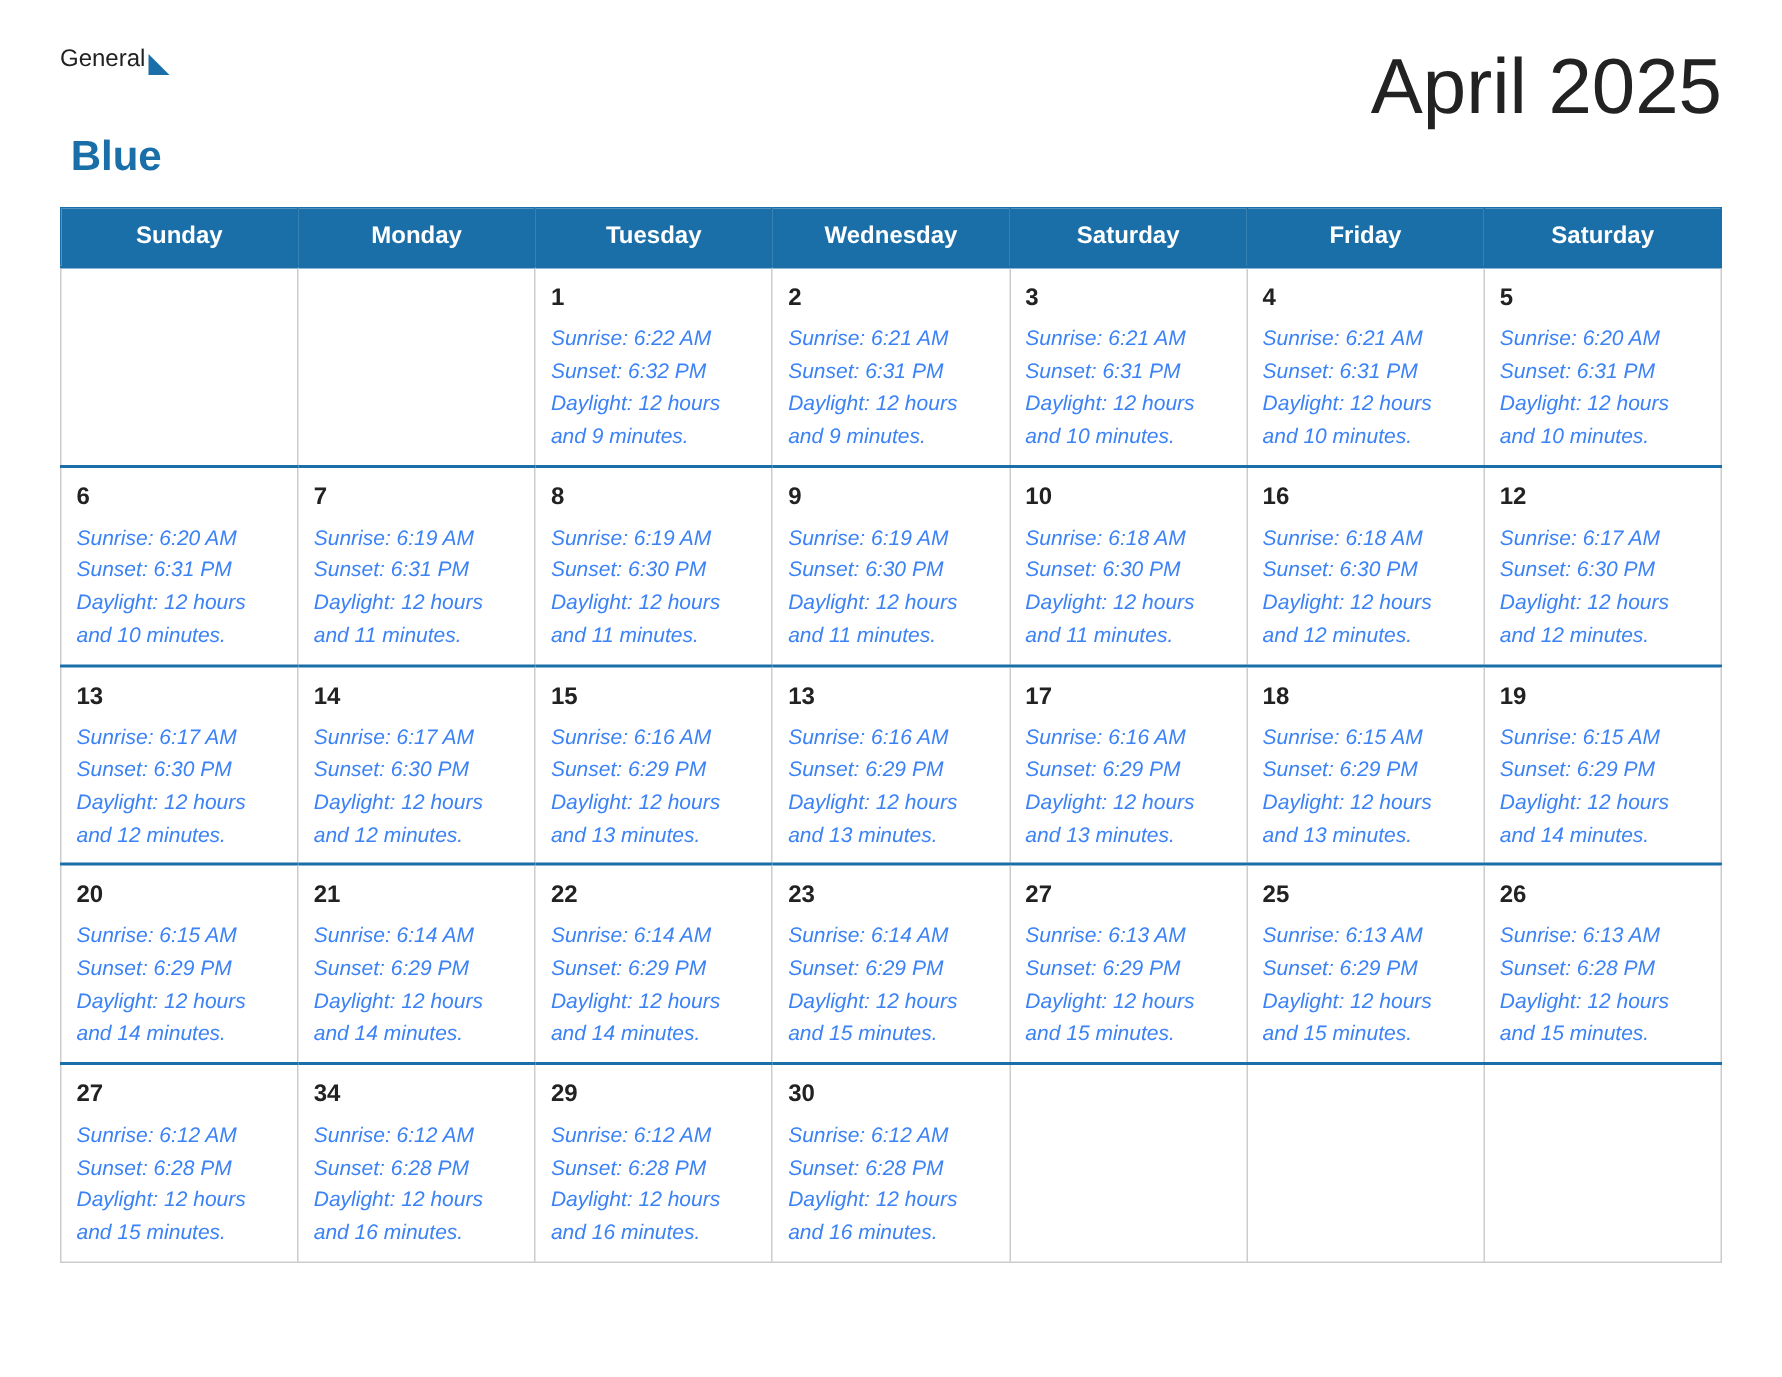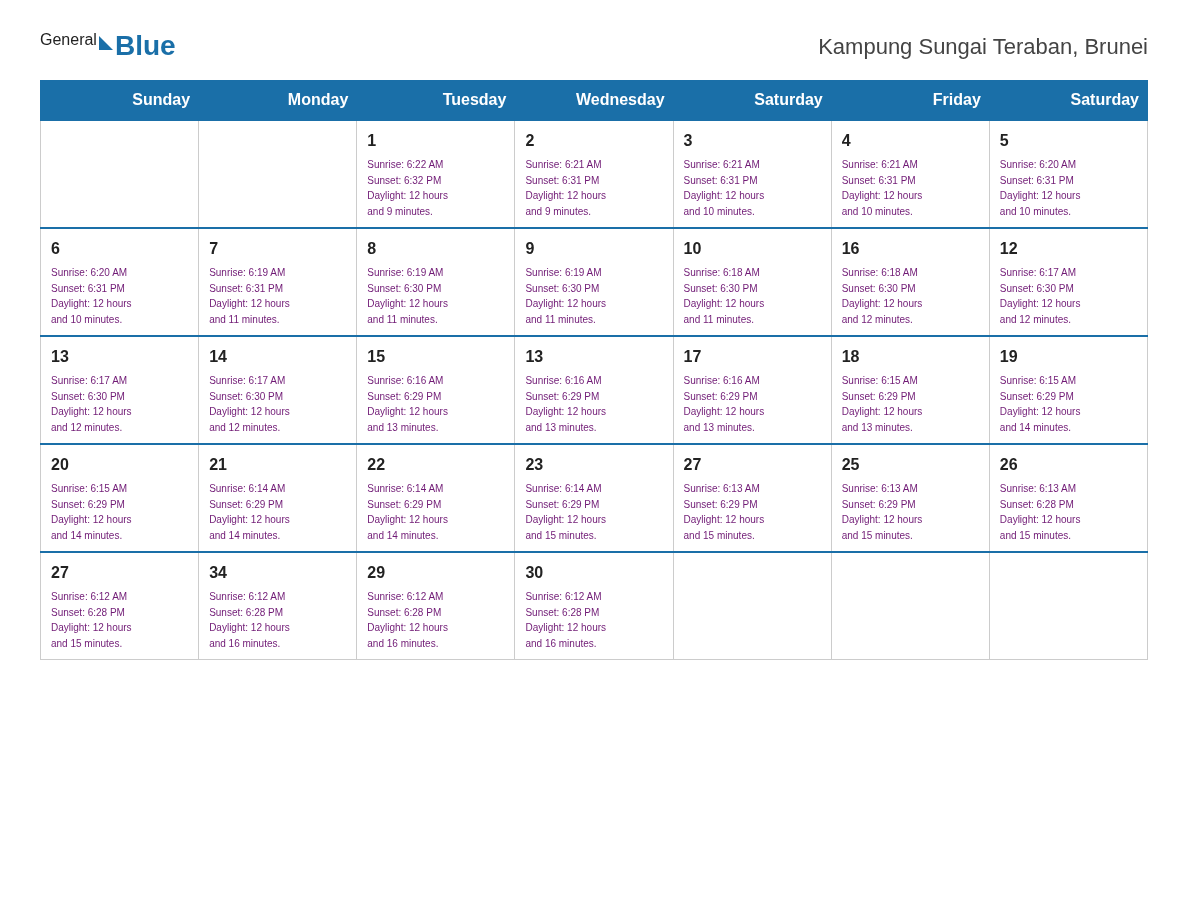--- a/index.html
+++ b/index.html
@@ -12,39 +12,40 @@
       min-height: 918px;
     }
     .header {
       display: flex;
       justify-content: space-between;
       align-items: flex-start;
       margin-bottom: 8px;
     }
     .logo {
       display: flex;
-      flex-direction: row;
-      align-items: flex-start;
+      flex-direction: column;
+      align-items: center;
     }
     .logo-general { color: #222; }
     .logo-arrow {
       display: inline-block;
       width: 0;
       height: 0;
       border-left: 14px solid #1a6fa8;
       border-top: 14px solid transparent;
       border-bottom: 0px solid transparent;
       margin-left: 2px;
       margin-top: 6px;
     }
     .logo-blue {
       color: #1a6fa8;
       font-size: 28px;
       font-weight: bold;
       margin-left: 2px;
+      margin-top: 38px;
     }
     .logo-line {
       display: flex;
       align-items: center;
     }
     .title-block {
       text-align: right;
     }
     .month-title {
       font-size: 52px;
@@ -61,21 +62,21 @@
       width: 100%;
       border-collapse: collapse;
       margin-top: 18px;
     }
     .calendar th {
       background-color: #1a6fa8;
       color: #fff;
       font-size: 16px;
       font-weight: bold;
       padding: 10px 8px;
-      text-align: right;
+      text-align: center;
       border: 1px solid #1a6fa8;
     }
     .calendar td {
       border: 1px solid #ccc;
       border-top: 2px solid #1a6fa8;
       vertical-align: top;
       padding: 8px 10px;
       width: 14.28%;
       min-height: 100px;
       font-size: 13px;
@@ -87,40 +88,41 @@
       border-top: 2px solid #1a6fa8;
     }
     .day-number {
       font-size: 16px;
       font-weight: bold;
       color: #222;
       display: block;
       margin-bottom: 4px;
     }
     .day-info {
-      color: #701a75;
-      font-size: 10px;
+      color: #3b82f6;
+      font-size: 14px;
       line-height: 1.55;
+      font-style: italic;
     }
   </style>
 </head>
 <body>
 
 <div class="header">
   <div class="logo">
     <div class="logo-line">
       <span class="logo-general">General</span>
       <span class="logo-arrow"></span>
     </div>
     <div class="logo-line">
       <span class="logo-blue">Blue</span>
     </div>
   </div>
   <div class="title-block">
-    <div class="location">Kampung Sungai Teraban, Brunei</div>
+    <div class="month-title">April 2025</div>
   </div>
 </div>
 
 <table class="calendar">
   <thead>
     <tr>
     <th>Sunday</th>
         <th>Monday</th>
         <th>Tuesday</th>
         <th>Wednesday</th>

